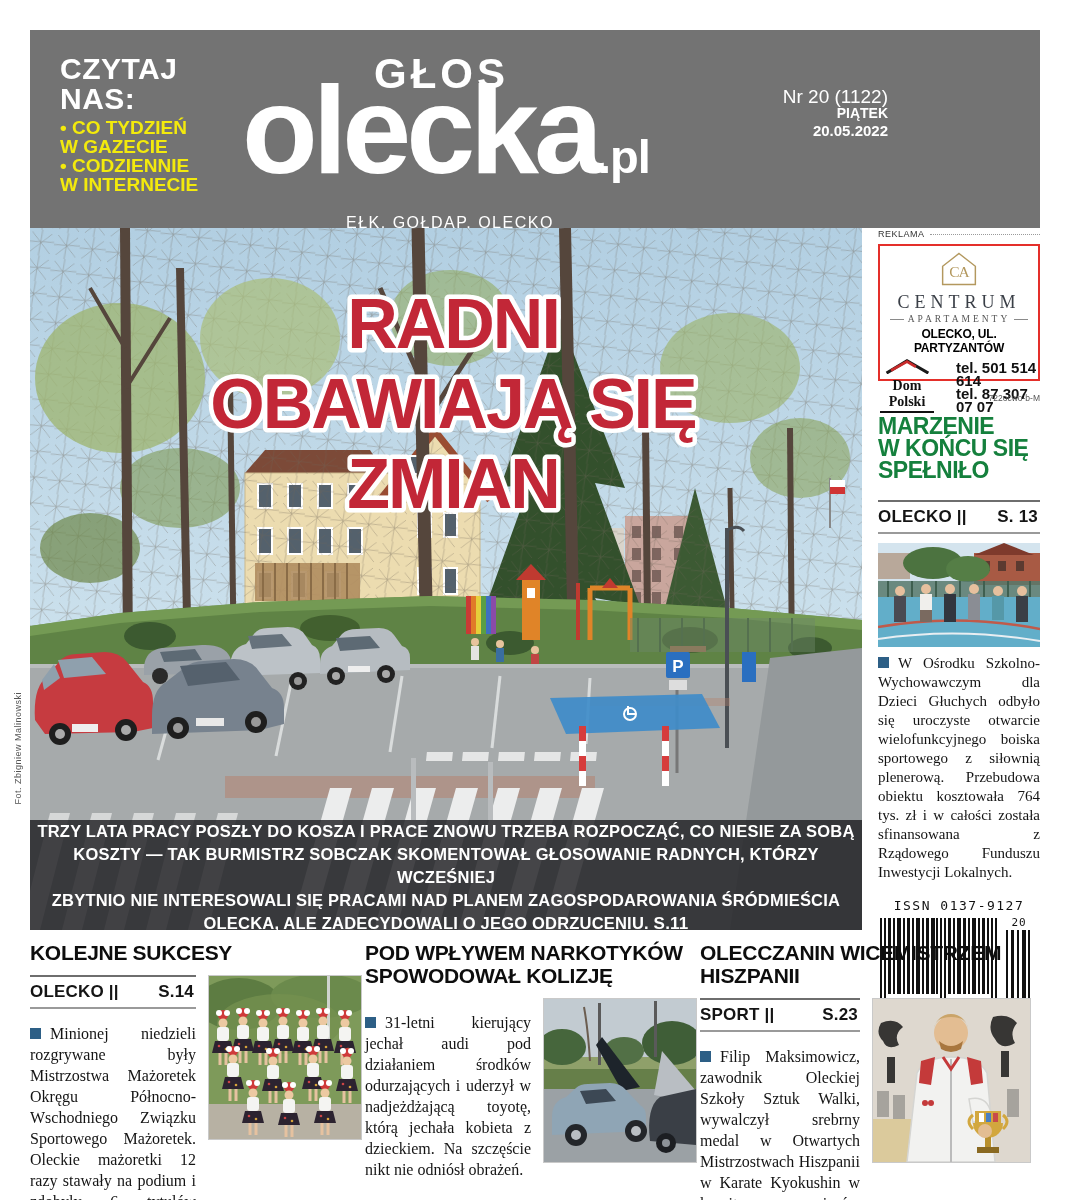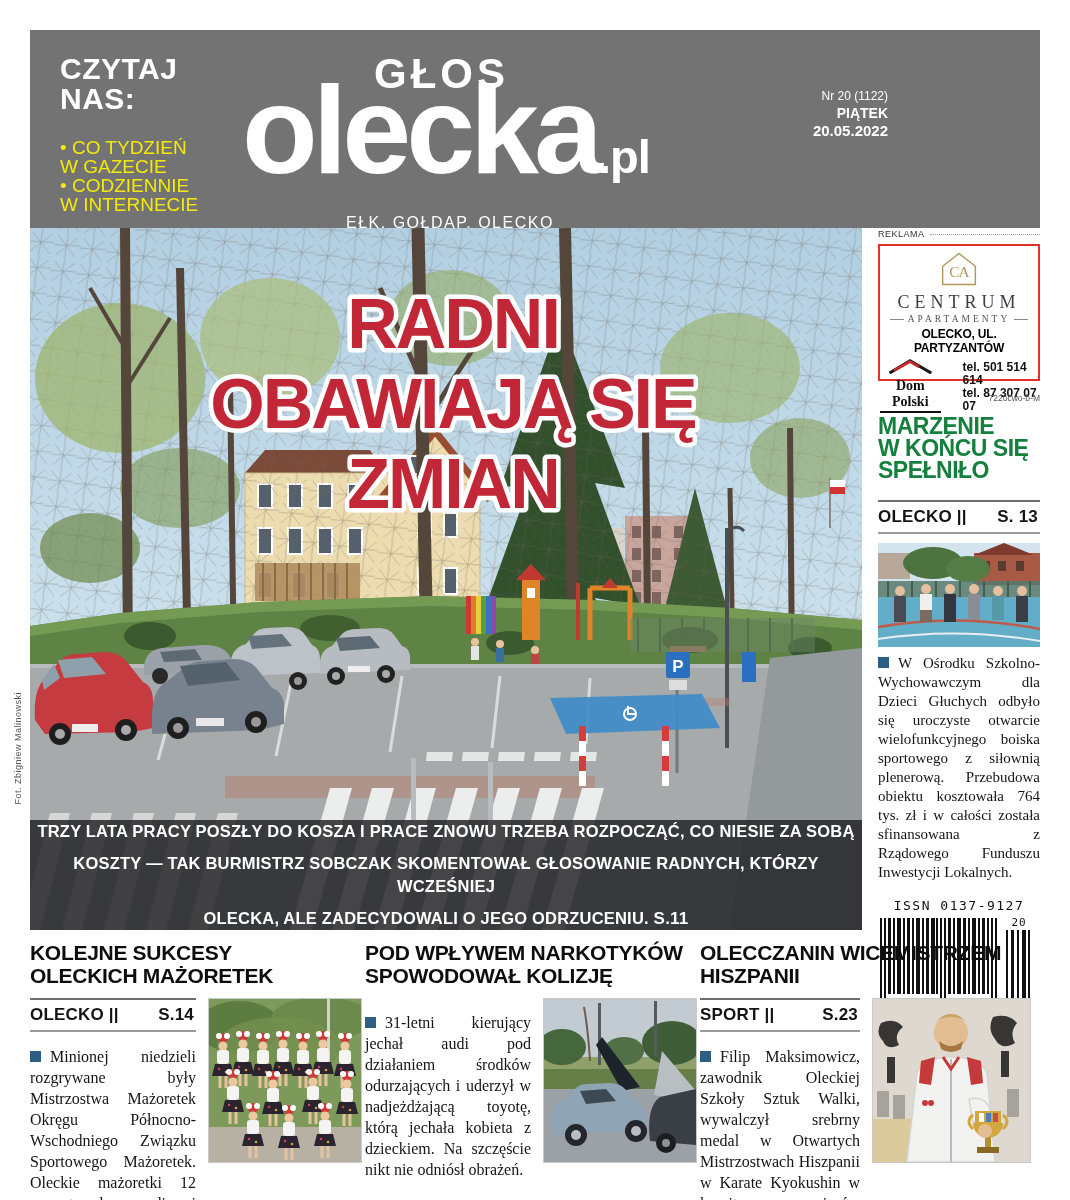--- a/index.html
+++ b/index.html
@@ -3,64 +3,64 @@
 <meta charset="utf-8">
 <style>
   html,body{margin:0;padding:0;background:#fff;}
   .page{position:relative;width:1070px;height:1200px;background:#fff;overflow:hidden;
         font-family:"Liberation Sans",sans-serif;color:#141414;}
 
   
   .header{position:absolute;left:30px;top:30px;width:1010px;height:198px;background:#737373;}
   .promo{position:absolute;left:30px;top:24px;color:#fff;}
   .promo-t{font-size:30px;font-weight:bold;line-height:30px;letter-spacing:.5px;}
-  .promo-bullets{margin-top:24px;color:#f3ea0c;font-weight:normal;font-size:19px;line-height:19px;}
+  .promo-bullets{margin-top:4px;color:#f3ea0c;font-weight:bold;font-size:19px;line-height:19px;}
   .logo{position:absolute;left:212px;top:12px;color:#fff;width:660px;height:186px;}
   .logo-glos{position:absolute;left:132px;top:8px;font-size:42px;font-weight:bold;letter-spacing:4px;}
   .logo-row{position:absolute;left:0;top:26px;white-space:nowrap;line-height:1;}
   .logo-main{font-size:124px;font-weight:bold;letter-spacing:-5px;}
   .logo-suffix{font-size:47px;font-weight:bold;letter-spacing:-1px;}
   .logo-sub{position:absolute;left:104px;top:172px;font-size:16px;letter-spacing:1.5px;}
   .meta{position:absolute;right:152px;top:22px;text-align:right;color:#dce5ec;
         font-size:10.5px;font-weight:bold;letter-spacing:.4px;line-height:14px;}
   .meta .gap{display:inline-block;width:16px;}
   .issue{position:absolute;right:152px;top:58px;text-align:right;color:#fff;line-height:17px;}
-  .issue-num{font-size:12px;}
+  .issue-num{font-size:19px;}
   .issue-day{font-size:14px;font-weight:bold;}
   .issue-date{font-size:15px;font-weight:bold;}
 
   
   .cover{position:absolute;left:30px;top:228px;width:832px;height:702px;overflow:hidden;background:#b9d2e2;}
   .scene{position:absolute;left:0;top:0;}
   .headline-svg{position:absolute;left:0;top:16px;}
   .headline-svg text{font-family:"Liberation Sans",sans-serif;font-weight:bold;font-size:70px;
         letter-spacing:-2px;fill:#c22737;stroke:#fff;stroke-width:9px;paint-order:stroke;stroke-linejoin:round;}
   .caption{position:absolute;left:0;bottom:0;width:100%;height:110px;background:rgba(32,32,35,.82);
-        display:flex;flex-direction:column;justify-content:space-between;align-items:center;
+        display:flex;flex-direction:column;justify-content:flex-start;align-items:center;
         color:#fff;font-weight:bold;font-size:16.5px;line-height:23px;letter-spacing:.2px;text-align:center;}
   .caption b{font-size:17px;}
   .credit{position:absolute;left:13px;top:692px;writing-mode:vertical-rl;transform:rotate(180deg);
         font-size:9px;color:#555;letter-spacing:.5px;}
 
   
   .sidebar{position:absolute;left:878px;top:228px;width:162px;}
   .rekrow{display:flex;align-items:center;gap:5px;height:12px;}
   .reklabel{font-size:9px;color:#333;letter-spacing:.5px;}
   .rekline{flex:1;border-bottom:1px dotted #9a9a9a;height:1px;}
   .adbox{margin-top:4px;border:2.5px solid #e42f2a;height:128px;background:#fff;
         text-align:center;padding-top:5px;box-sizing:content-box;}
   .ca-brand{font-family:"Liberation Serif",serif;font-size:18px;letter-spacing:5px;color:#3a3f47;margin-top:1px;}
   .ca-subrow{display:flex;align-items:center;justify-content:center;gap:4px;margin-top:1px;}
   .ca-dash{width:14px;border-top:1.5px solid #8a8a8a;}
   .ca-sub{font-family:"Liberation Serif",serif;font-size:9.5px;letter-spacing:3px;color:#555;}
   .ca-addr{font-size:12px;font-weight:bold;color:#000;margin-top:3px;letter-spacing:-.2px;}
   .dprow{display:flex;align-items:flex-end;justify-content:center;gap:22px;margin-top:3px;}
   .dp-name{font-family:"Liberation Serif",serif;font-weight:bold;font-size:14px;color:#111;
         border-bottom:2px solid #111;padding:0 2px 1px 2px;}
-  .phones{font-size:12px;font-weight:bold;text-align:left;line-height:13px;color:#111;}
+  .phones{font-size:15px;font-weight:bold;text-align:left;line-height:13px;color:#111;}
   .ad-code{text-align:right;font-size:8.5px;color:#555;margin-top:12px;}
   .sb-title{margin-top:12px;font-size:23px;font-weight:bold;line-height:22px;letter-spacing:-.5px;color:#15803d;}
   .kicker{display:flex;justify-content:space-between;align-items:center;border-top:2px solid #6e6e6e;
         border-bottom:2px solid #9a9a9a;padding:5px 2px 5px 0;font-weight:bold;font-size:17px;
         color:#141414;letter-spacing:.2px;}
   .sb-kicker{margin-top:9px;}
   .sb-photo{margin-top:9px;display:block;}
   .body-txt{font-family:"Liberation Serif",serif;font-size:15px;line-height:19px;text-align:justify;color:#141414;}
   .sb-body{margin-top:7px;}
   .sq{display:inline-block;width:11px;height:11px;background:#2d5f86;margin-right:9px;}
@@ -346,20 +346,21 @@
 
     <svg class="headline-svg" width="832" height="320" viewBox="0 0 832 320">
       <text x="423" y="104" text-anchor="middle">RADNI</text>
       <text x="423" y="184" text-anchor="middle">OBAWIAJĄ SIĘ</text>
       <text x="423" y="264" text-anchor="middle">ZMIAN</text>
     </svg>
 
     <div class="caption">
       <div>TRZY LATA PRACY POSZŁY DO KOSZA I PRACE ZNOWU TRZEBA ROZPOCZĄĆ, CO NIESIE ZA SOBĄ</div>
       <div>KOSZTY — TAK BURMISTRZ SOBCZAK SKOMENTOWAŁ GŁOSOWANIE RADNYCH, KTÓRZY WCZEŚNIEJ</div>
+      <div>ZBYTNIO NIE INTERESOWALI SIĘ PRACAMI NAD PLANEM ZAGOSPODAROWANIA ŚRÓDMIEŚCIA</div>
       <div>
         <span>OLECKA, ALE ZADECYDOWALI O JEGO ODRZUCENIU.</span>&nbsp;<b>S.11</b>
       </div>
     </div>
   </div>
 
   <div class="credit">Fot. Zbigniew Malinowski</div>
 
   <div class="sidebar">
     <div class="rekrow">
@@ -480,21 +481,20 @@
       <text class="bc-txt" x="60" y="91" text-anchor="middle">9 770137 912057</text>
       <text class="bc-txt" x="141" y="10" text-anchor="middle">20</text>
     </svg>
   </div>
 
   <div class="bottom">
 
     <article class="bcol bcol1">
       <h2 class="btitle">
         <span>KOLEJNE SUKCESY</span><br>
-        <span>OLECKICH MAŻORETEK</span>
       </h2>
       <div class="brow">
         <div class="bleft">
           <div class="kicker">
             <span>OLECKO ||</span>
             <span>S.14</span>
           </div>
           <p class="body-txt bbody">
             <span class="sq"></span><span>Minionej niedzieli rozgrywane były Mistrzostwa Mażoretek Okręgu Północno-Wschodniego Związku Sportowego Mażoretek. Oleckie mażoretki 12 razy stawały na podium i zdobyły 6 tytułów mistrzowskich.</span>
           </p>

